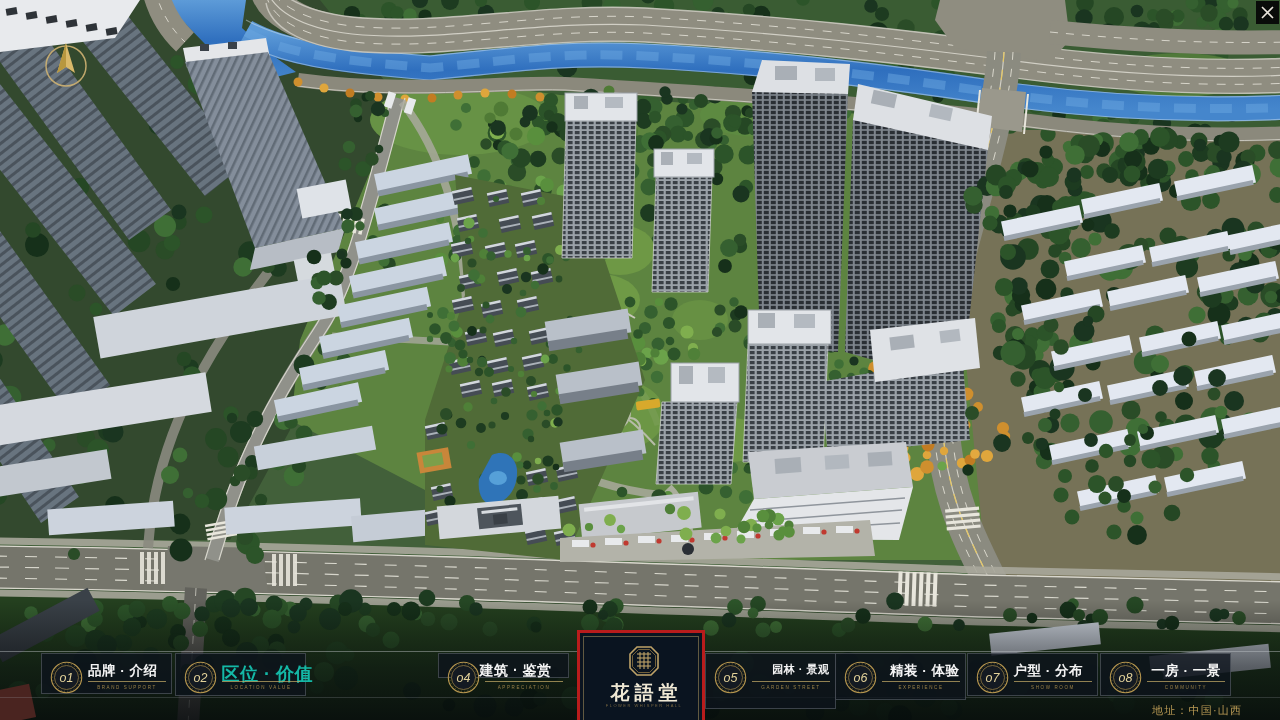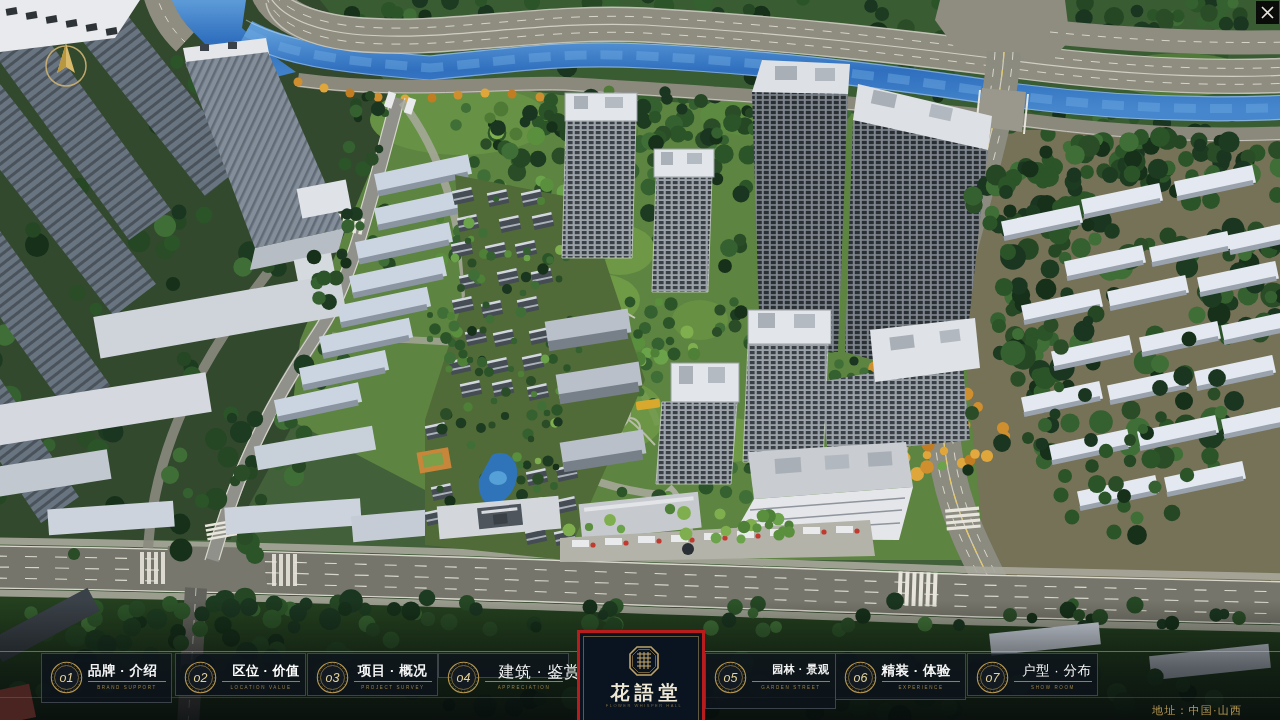--- a/index.html
+++ b/index.html
@@ -2135,64 +2135,53 @@
 <div style="position:absolute;left:1256px;top:1px;width:23px;height:23px;background:rgba(5,5,5,0.92);display:flex;align-items:center;justify-content:center">
 <svg width="13" height="13" viewBox="0 0 13 13">
         <path d="M1,1 L12,12 M12,1 L1,12" stroke="#e8e4da" stroke-width="1.6"></path>
       </svg>
     </div>
 
 <div style="position:absolute;left:0;top:651px;width:1280px;height:1px;background:rgba(190,195,200,0.45)"></div>
 
 <div style="position:absolute;left:0;top:697px;width:1280px;height:1px;background:rgba(170,175,180,0.22)"></div>
 
-<div style="position:absolute;left:41px;top:653px;width:131px;height:50px;background:rgba(13,19,28,0.78);border:1px solid rgba(150,155,162,0.35);box-sizing:border-box;">
+<div style="position:absolute;left:41px;top:653px;width:131px;height:41px;background:rgba(13,19,28,0.78);border:1px solid rgba(150,155,162,0.35);box-sizing:border-box;">
 <svg style="position:absolute;left:6px;top:5px" width="37" height="37" viewBox="0 0 37 37">
 <circle cx="18.5" cy="18.5" r="15.2" fill="none" stroke="#b5954e" stroke-width="1.1"></circle>
 <circle cx="18.5" cy="18.5" r="12" fill="#141a22" stroke="#86703f" stroke-width="0.9"></circle>
 <circle cx="18.5" cy="18.5" r="13.8" fill="none" stroke="#b5954e" stroke-width="0.5" stroke-dasharray="1 2.3"></circle>
 <text x="18.5" y="23" text-anchor="middle" font-family="Liberation Serif,serif" font-style="italic" font-size="12.5" fill="#e3d29a">o1</text>
 </svg>
 <div style="position:absolute;left:46px;top:8px;width:78px;color:#f4f4f4;font-size:13.5px;font-weight:bold;letter-spacing:0.5px;white-space:nowrap">品牌 · 介绍</div>
 <div style="position:absolute;left:46px;top:27px;width:78px;height:1px;background:rgba(190,165,100,0.75)"></div>
 <div style="position:absolute;left:40px;top:30px;width:90px;text-align:center;color:#9a8148;font-size:5px;letter-spacing:1.8px;white-space:nowrap;transform:scale(0.9);transform-origin:center">BRAND SUPPORT</div>
 </div>
 
 <div style="position:absolute;left:174.5px;top:653px;width:131px;height:43px;background:rgba(13,19,28,0.78);border:1px solid rgba(150,155,162,0.35);box-sizing:border-box;text-decoration:underline;">
 <svg style="position:absolute;left:6px;top:5px" width="37" height="37" viewBox="0 0 37 37">
 <circle cx="18.5" cy="18.5" r="15.2" fill="none" stroke="#b5954e" stroke-width="1.1"></circle>
 <circle cx="18.5" cy="18.5" r="12" fill="#141a22" stroke="#86703f" stroke-width="0.9"></circle>
 <circle cx="18.5" cy="18.5" r="13.8" fill="none" stroke="#b5954e" stroke-width="0.5" stroke-dasharray="1 2.3"></circle>
 <text x="18.5" y="23" text-anchor="middle" font-family="Liberation Serif,serif" font-style="italic" font-size="12.5" fill="#e3d29a">o2</text>
 </svg>
-<div style="position:absolute;left:46px;top:8px;width:78px;text-align:right;color:#ffffff;font-size:13px;font-weight:bold;letter-spacing:0.5px;white-space:nowrap">区位 · 价值</div>
+<div style="position:absolute;left:46px;top:8px;width:78px;text-align:right;color:#14b8a6;font-size:18px;font-weight:bold;letter-spacing:0.5px;white-space:nowrap">区位 · 价值</div>
 <div style="position:absolute;left:46px;top:27px;width:78px;height:1px;background:rgba(190,165,100,0.75)"></div>
 <div style="position:absolute;left:40px;top:30px;width:90px;text-align:center;color:#9a8148;font-size:5px;letter-spacing:1.8px;white-space:nowrap;transform:scale(0.9);transform-origin:center">LOCATION VALUE</div>
 </div>
 
-<div style="position:absolute;left:306.5px;top:653px;width:131px;height:43px;background:rgba(13,19,28,0.78);border:1px solid rgba(150,155,162,0.35);box-sizing:border-box;">
-<svg style="position:absolute;left:6px;top:5px" width="37" height="37" viewBox="0 0 37 37">
-<circle cx="18.5" cy="18.5" r="15.2" fill="none" stroke="#b5954e" stroke-width="1.1"></circle>
-<circle cx="18.5" cy="18.5" r="12" fill="#141a22" stroke="#86703f" stroke-width="0.9"></circle>
-<circle cx="18.5" cy="18.5" r="13.8" fill="none" stroke="#b5954e" stroke-width="0.5" stroke-dasharray="1 2.3"></circle>
-<text x="18.5" y="23" text-anchor="middle" font-family="Liberation Serif,serif" font-style="italic" font-size="12.5" fill="#e3d29a">o3</text>
-</svg>
-<div style="position:absolute;left:46px;top:8px;width:78px;text-align:center;color:#f4f4f4;font-size:13.5px;font-weight:bold;letter-spacing:0.5px;white-space:nowrap">项目 · 概况</div>
-<div style="position:absolute;left:46px;top:27px;width:78px;height:1px;background:rgba(190,165,100,0.75)"></div>
-<div style="position:absolute;left:40px;top:30px;width:90px;text-align:center;color:#9a8148;font-size:5px;letter-spacing:1.8px;white-space:nowrap;transform:scale(0.9);transform-origin:center">PROJECT SURVEY</div>
-</div>
 
 <div style="position:absolute;left:437.5px;top:653px;width:131px;height:25px;background:rgba(13,19,28,0.78);border:1px solid rgba(150,155,162,0.35);box-sizing:border-box;">
 <svg style="position:absolute;left:6px;top:5px" width="37" height="37" viewBox="0 0 37 37">
 <circle cx="18.5" cy="18.5" r="15.2" fill="none" stroke="#b5954e" stroke-width="1.1"></circle>
 <circle cx="18.5" cy="18.5" r="12" fill="#141a22" stroke="#86703f" stroke-width="0.9"></circle>
 <circle cx="18.5" cy="18.5" r="13.8" fill="none" stroke="#b5954e" stroke-width="0.5" stroke-dasharray="1 2.3"></circle>
 <text x="18.5" y="23" text-anchor="middle" font-family="Liberation Serif,serif" font-style="italic" font-size="12.5" fill="#e3d29a">o4</text>
 </svg>
-<div style="position:absolute;left:60px;top:8px;width:78px;text-align:center;color:#f4f4f4;font-size:16px;font-weight:normal;letter-spacing:0.5px;white-space:nowrap">建筑 · 鉴赏</div>
+<div style="position:absolute;left:38px;top:8px;width:78px;text-align:center;color:#f4f4f4;font-size:14px;font-weight:bold;letter-spacing:0.5px;white-space:nowrap">建筑 · 鉴赏</div>
 <div style="position:absolute;left:46px;top:27px;width:78px;height:1px;background:rgba(190,165,100,0.75)"></div>
 <div style="position:absolute;left:40px;top:30px;width:90px;text-align:center;color:#9a8148;font-size:5px;letter-spacing:1.8px;white-space:nowrap;transform:scale(0.9);transform-origin:center">APPRECIATION</div>
 </div>
 
 <div style="position:absolute;left:704.5px;top:653px;width:131px;height:56px;background:rgba(13,19,28,0.78);border:1px solid rgba(150,155,162,0.35);box-sizing:border-box;">
 <svg style="position:absolute;left:6px;top:5px" width="37" height="37" viewBox="0 0 37 37">
 <circle cx="18.5" cy="18.5" r="15.2" fill="none" stroke="#b5954e" stroke-width="1.1"></circle>
 <circle cx="18.5" cy="18.5" r="12" fill="#141a22" stroke="#86703f" stroke-width="0.9"></circle>
 <circle cx="18.5" cy="18.5" r="13.8" fill="none" stroke="#b5954e" stroke-width="0.5" stroke-dasharray="1 2.3"></circle>
 <text x="18.5" y="23" text-anchor="middle" font-family="Liberation Serif,serif" font-style="italic" font-size="12.5" fill="#e3d29a">o5</text>
@@ -2202,37 +2191,48 @@
 <div style="position:absolute;left:40px;top:30px;width:90px;text-align:center;color:#9a8148;font-size:5px;letter-spacing:1.8px;white-space:nowrap;transform:scale(0.9);transform-origin:center">GARDEN STREET</div>
 </div>
 
 <div style="position:absolute;left:834.5px;top:653px;width:131px;height:47px;background:rgba(13,19,28,0.78);border:1px solid rgba(150,155,162,0.35);box-sizing:border-box;">
 <svg style="position:absolute;left:6px;top:5px" width="37" height="37" viewBox="0 0 37 37">
 <circle cx="18.5" cy="18.5" r="15.2" fill="none" stroke="#b5954e" stroke-width="1.1"></circle>
 <circle cx="18.5" cy="18.5" r="12" fill="#141a22" stroke="#86703f" stroke-width="0.9"></circle>
 <circle cx="18.5" cy="18.5" r="13.8" fill="none" stroke="#b5954e" stroke-width="0.5" stroke-dasharray="1 2.3"></circle>
 <text x="18.5" y="23" text-anchor="middle" font-family="Liberation Serif,serif" font-style="italic" font-size="12.5" fill="#e3d29a">o6</text>
 </svg>
-<div style="position:absolute;left:46px;top:8px;width:78px;text-align:left;color:#f4f4f4;font-size:13.5px;font-weight:bold;letter-spacing:0.5px;white-space:nowrap">精装 · 体验</div>
+<div style="position:absolute;left:46px;top:8px;width:78px;text-align:right;color:#f4f4f4;font-size:13.5px;font-weight:bold;letter-spacing:0.5px;white-space:nowrap">精装 · 体验</div>
 <div style="position:absolute;left:46px;top:27px;width:78px;height:1px;background:rgba(190,165,100,0.75)"></div>
 <div style="position:absolute;left:40px;top:30px;width:90px;text-align:center;color:#9a8148;font-size:5px;letter-spacing:1.8px;white-space:nowrap;transform:scale(0.9);transform-origin:center">EXPERIENCE</div>
 </div>
 
 <div style="position:absolute;left:966.5px;top:653px;width:131px;height:43px;background:rgba(13,19,28,0.78);border:1px solid rgba(150,155,162,0.35);box-sizing:border-box;">
 <svg style="position:absolute;left:6px;top:5px" width="37" height="37" viewBox="0 0 37 37">
 <circle cx="18.5" cy="18.5" r="15.2" fill="none" stroke="#b5954e" stroke-width="1.1"></circle>
 <circle cx="18.5" cy="18.5" r="12" fill="#141a22" stroke="#86703f" stroke-width="0.9"></circle>
 <circle cx="18.5" cy="18.5" r="13.8" fill="none" stroke="#b5954e" stroke-width="0.5" stroke-dasharray="1 2.3"></circle>
 <text x="18.5" y="23" text-anchor="middle" font-family="Liberation Serif,serif" font-style="italic" font-size="12.5" fill="#e3d29a">o7</text>
 </svg>
-<div style="position:absolute;left:46px;top:8px;width:78px;text-align:right;color:#f4f4f4;font-size:13.5px;font-weight:normal;letter-spacing:0.5px;white-space:nowrap">户型 · 分布</div>
+<div style="position:absolute;left:46px;top:8px;width:78px;text-align:left;color:#f4f4f4;font-size:13.5px;font-weight:bold;letter-spacing:0.5px;white-space:nowrap">户型 · 分布</div>
 <div style="position:absolute;left:46px;top:27px;width:78px;height:1px;background:rgba(190,165,100,0.75)"></div>
 <div style="position:absolute;left:40px;top:30px;width:90px;text-align:center;color:#9a8148;font-size:5px;letter-spacing:1.8px;white-space:nowrap;transform:scale(0.9);transform-origin:center">SHOW ROOM</div>
 </div>
 
+<div style="position:absolute;left:1100px;top:653px;width:131px;height:43px;background:rgba(13,19,28,0.78);border:1px solid rgba(150,155,162,0.35);box-sizing:border-box;">
+<svg style="position:absolute;left:6px;top:5px" width="37" height="37" viewBox="0 0 37 37">
+<circle cx="18.5" cy="18.5" r="15.2" fill="none" stroke="#b5954e" stroke-width="1.1"></circle>
+<circle cx="18.5" cy="18.5" r="12" fill="#141a22" stroke="#86703f" stroke-width="0.9"></circle>
+<circle cx="18.5" cy="18.5" r="13.8" fill="none" stroke="#b5954e" stroke-width="0.5" stroke-dasharray="1 2.3"></circle>
+<text x="18.5" y="23" text-anchor="middle" font-family="Liberation Serif,serif" font-style="italic" font-size="12.5" fill="#e3d29a">o8</text>
+</svg>
+<div style="position:absolute;left:46px;top:8px;width:78px;text-align:center;color:#f4f4f4;font-size:13.5px;font-weight:bold;letter-spacing:0.5px;white-space:nowrap">一房 · 一景</div>
+<div style="position:absolute;left:46px;top:27px;width:78px;height:1px;background:rgba(190,165,100,0.75)"></div>
+<div style="position:absolute;left:40px;top:30px;width:90px;text-align:center;color:#9a8148;font-size:5px;letter-spacing:1.8px;white-space:nowrap;transform:scale(0.9);transform-origin:center">COMMUNITY</div>
+</div>
 
 <div style="position:absolute;left:577px;top:630px;width:128px;height:99px;background:#0a1420;border:3px solid #b91c1c;box-sizing:border-box">
 <div style="position:absolute;left:3px;top:3px;right:3px;bottom:3px;border:1px solid rgba(170,148,92,0.55)"></div>
 <svg style="position:absolute;left:48px;top:12px" width="32" height="32" viewBox="0 0 32 32">
 <polygon points="9,2 23,2 30,9 30,23 23,30 9,30 2,23 2,9" fill="none" stroke="#bfa368" stroke-width="1.6"></polygon>
 <polygon points="10.5,4.5 21.5,4.5 27.5,10.5 27.5,21.5 21.5,27.5 10.5,27.5 4.5,21.5 4.5,10.5" fill="none" stroke="#8d7544" stroke-width="0.8"></polygon>
 <g stroke="#bfa368" stroke-width="1.1">
 <line x1="9" y1="9" x2="23" y2="9"></line>
           <line x1="9" y1="13" x2="23" y2="13"></line>
 <line x1="9" y1="17" x2="23" y2="17"></line>

